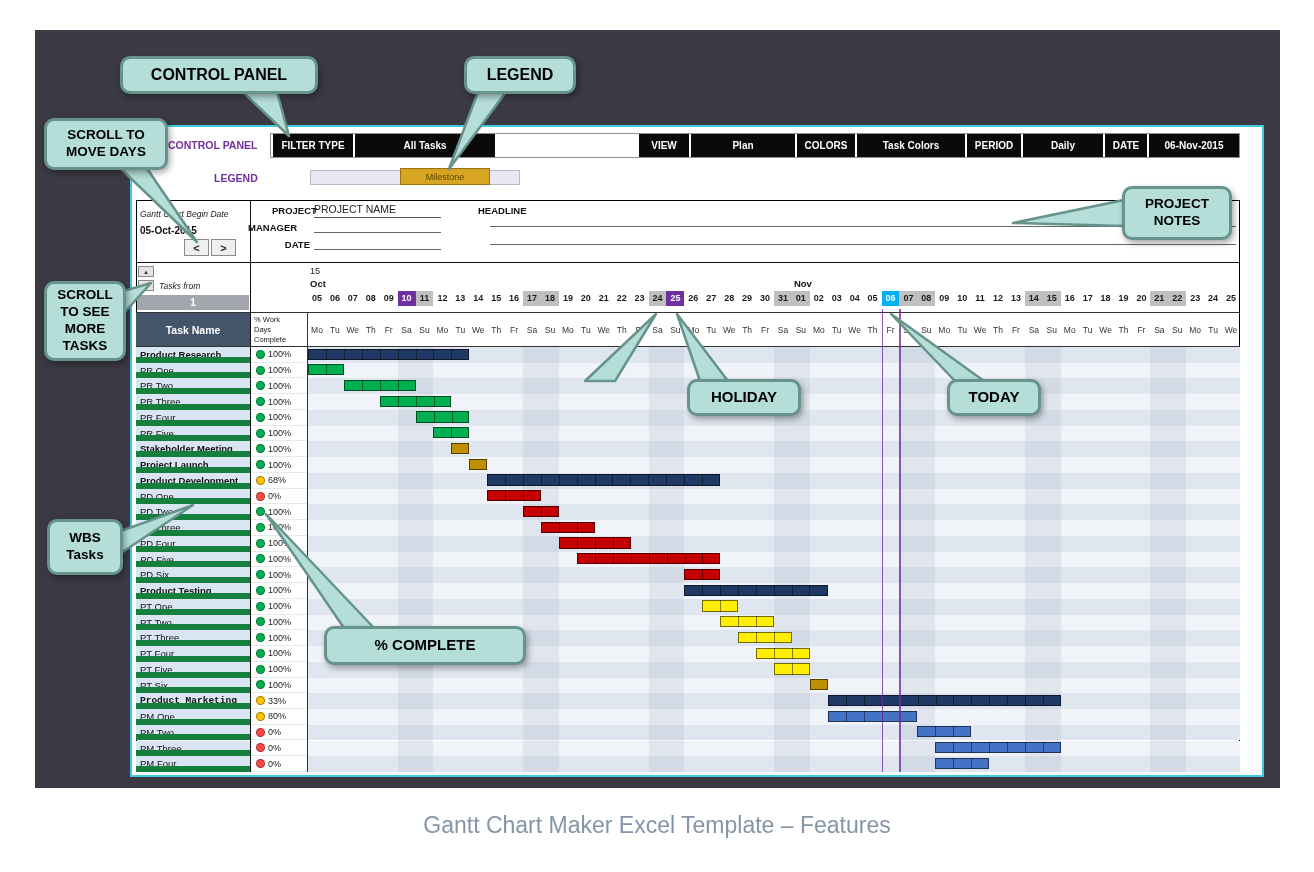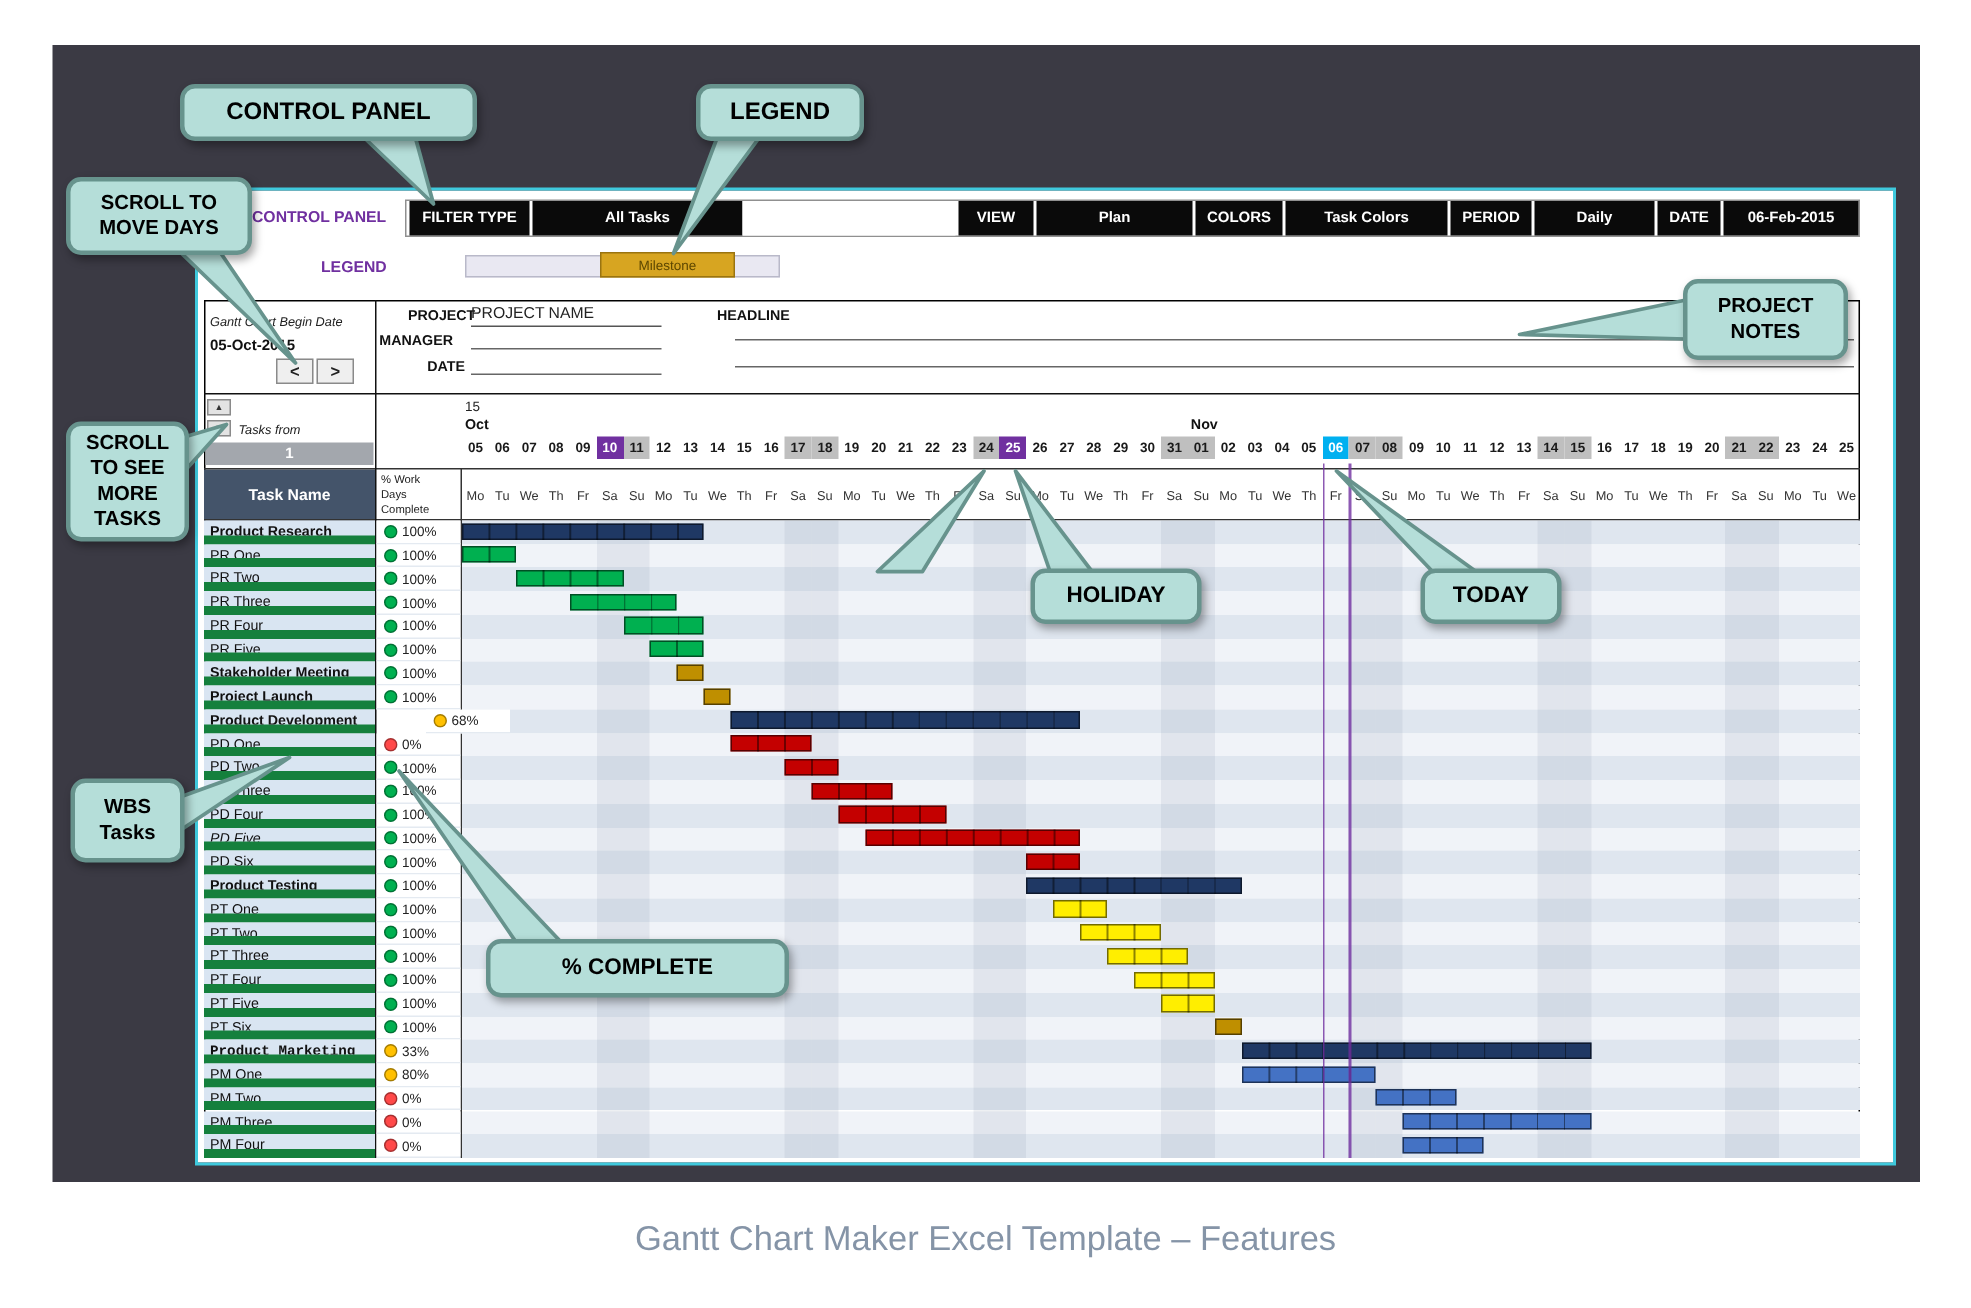--- a/index.html
+++ b/index.html
@@ -85,33 +85,33 @@
         <div class="seg" style="flex:0 0 80px">FILTER TYPE</div>
         <div class="seg" style="flex:0 0 140px">All Tasks</div>
         <div class="spacer"></div>
         <div class="seg" style="flex:0 0 50px">VIEW</div>
         <div class="seg" style="flex:0 0 104px">Plan</div>
         <div class="seg" style="flex:0 0 58px">COLORS</div>
         <div class="seg" style="flex:0 0 108px">Task Colors</div>
         <div class="seg" style="flex:0 0 54px">PERIOD</div>
         <div class="seg" style="flex:0 0 80px">Daily</div>
         <div class="seg" style="flex:0 0 42px">DATE</div>
-        <div class="seg" style="flex:0 0 90px">06-Feb-2015</div>
+        <div class="seg" style="flex:0 0 90px">06-Nov-2015</div>
       </div>
 
       <span class="legend-label">LEGEND</span>
       <div class="legend-strip"></div>
       <div class="milestone-chip">Milestone</div>
 
       <div class="frame"></div>
 
       <span class="plbl" style="left:140px;top:78px">PROJECT</span>
       <span class="pval" style="left:182px;top:76px;width:127px">PROJECT NAME</span>
       <span class="plbl" style="left:346px;top:78px">HEADLINE</span>
-      <span class="plbl" style="left:100px;top:95px;width:70px;text-align:right">MANAGER</span>
+      <span class="plbl" style="left:116px;top:95px;width:70px;">MANAGER</span>
       <span class="plbl" style="left:108px;top:112px;width:70px;text-align:right">DATE</span>
       <div class="fline" style="left:182px;top:105px;width:127px"></div>
       <div class="fline" style="left:182px;top:122px;width:127px"></div>
       <div class="fline" style="left:358px;top:99px;width:746px"></div>
       <div class="fline" style="left:358px;top:117px;width:746px"></div>
 
       <div class="bd-label">Gantt Chart Begin Date</div>
       <div class="bd-value">05-Oct-2015</div>
       <button class="sbtn" style="left:52px;top:112px">&lt;</button>
       <button class="sbtn" style="left:79px;top:112px">&gt;</button>
@@ -325,21 +325,21 @@
             <span>100%</span>
           </div>
           <div class="bar" style="left: 319.384px; top: 315.94px; width: 17.923px; height: 11.24px; background-color: rgb(191, 143, 0); background-image: repeating-linear-gradient(to right, transparent 0px, transparent 16.923px, rgba(0, 0, 0, 0.45) 16.923px, rgba(0, 0, 0, 0.45) 17.923px);"></div>
           <div class="task-cell bold" style="left: 4px; top: 330.18px; width: 114px; height: 15.74px;">Project Launch</div>
           <div class="pct-cell" style="left: 119px; top: 330.18px; width: 56px; height: 15.74px;">
             <span class="dot" style="background: rgb(0, 176, 80);"></span>
             <span>100%</span>
           </div>
           <div class="bar" style="left: 337.307px; top: 331.68px; width: 17.923px; height: 11.24px; background-color: rgb(191, 143, 0); background-image: repeating-linear-gradient(to right, transparent 0px, transparent 16.923px, rgba(0, 0, 0, 0.45) 16.923px, rgba(0, 0, 0, 0.45) 17.923px);"></div>
           <div class="task-cell bold" style="left: 4px; top: 345.92px; width: 114px; height: 15.74px; text-decoration: underline;">Product Development</div>
-          <div class="pct-cell" style="left: 119px; top: 345.92px; width: 56px; height: 15.74px; margin-left: 33px;">
+          <div class="pct-cell" style="left: 119px; top: 345.92px; width: 56px; height: 15.74px;">
             <span class="dot" style="background: rgb(255, 192, 0);"></span>
             <span>68%</span>
           </div>
           <div class="bar" style="left: 355.23px; top: 347.42px; width: 232.999px; height: 11.24px; background-color: rgb(31, 56, 100); background-image: repeating-linear-gradient(to right, transparent 0px, transparent 16.923px, rgba(0, 0, 0, 0.45) 16.923px, rgba(0, 0, 0, 0.45) 17.923px);"></div>
           <div class="task-cell" style="left: 4px; top: 361.66px; width: 114px; height: 15.74px;">PD One</div>
           <div class="pct-cell" style="left: 119px; top: 361.66px; width: 56px; height: 15.74px;">
             <span class="dot" style="background: rgb(255, 73, 73);"></span>
             <span>0%</span>
           </div>
           <div class="bar" style="left: 355.23px; top: 363.16px; width: 53.769px; height: 11.24px; background-color: rgb(196, 0, 0); background-image: repeating-linear-gradient(to right, transparent 0px, transparent 16.923px, rgba(0, 0, 0, 0.45) 16.923px, rgba(0, 0, 0, 0.45) 17.923px);"></div>

